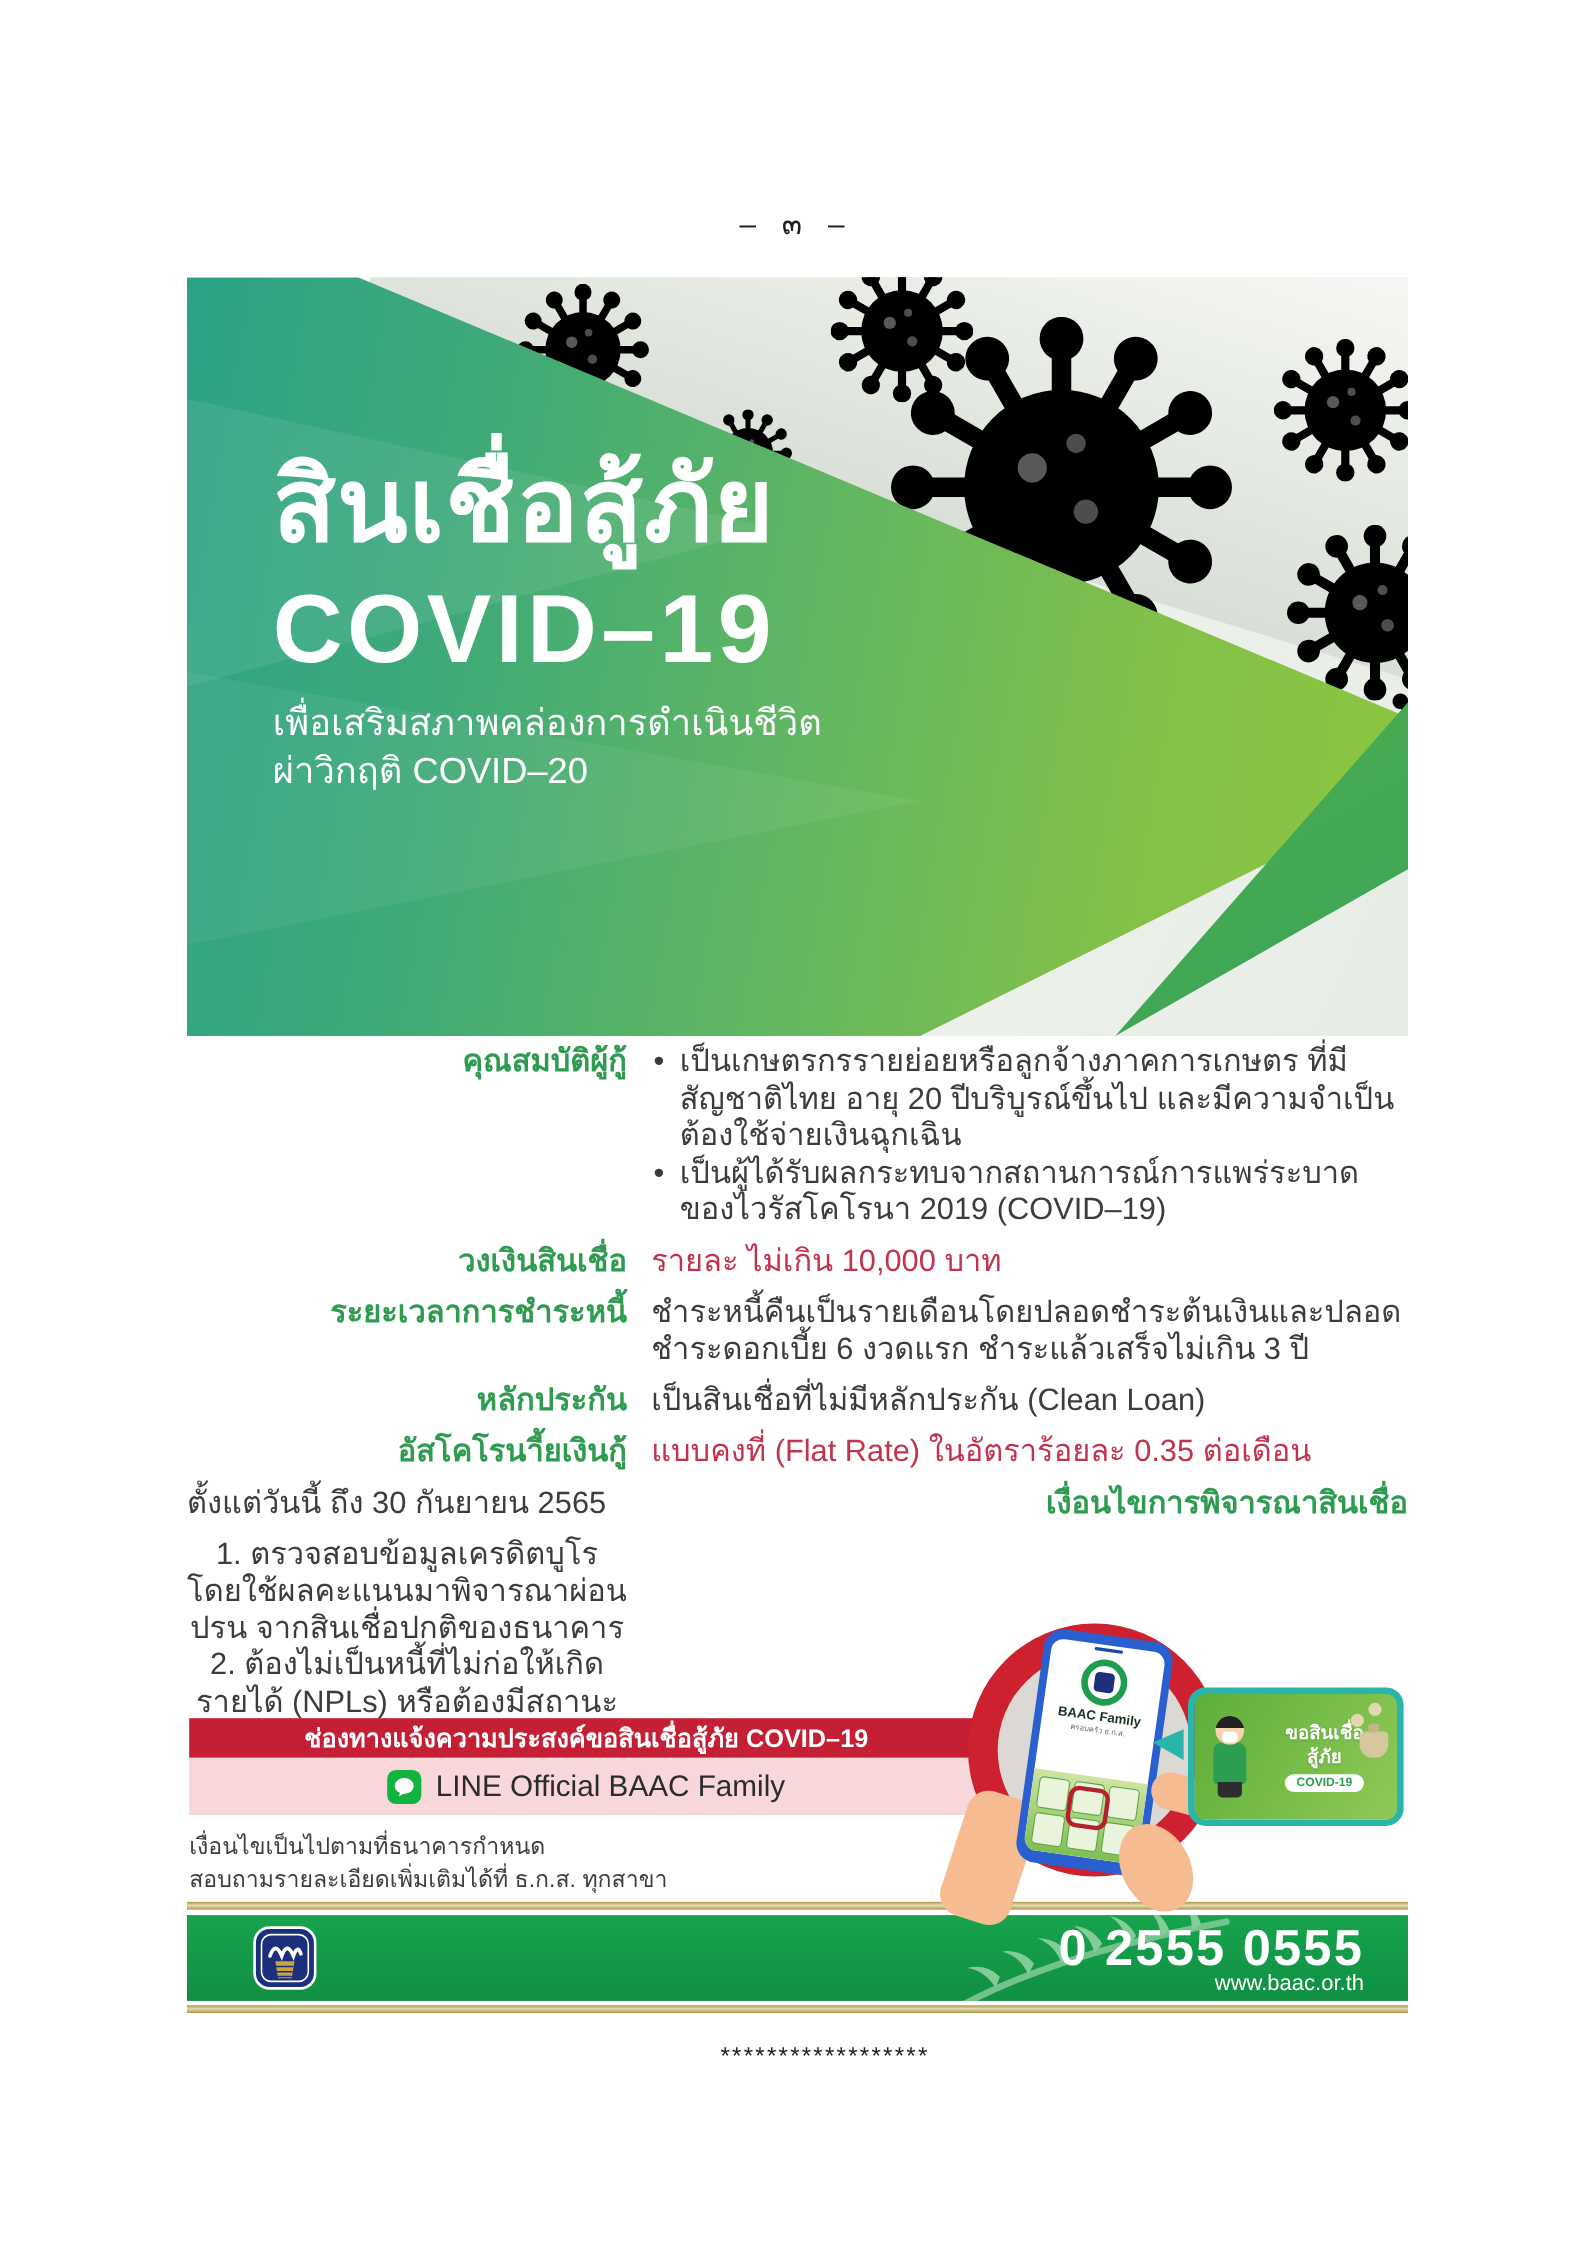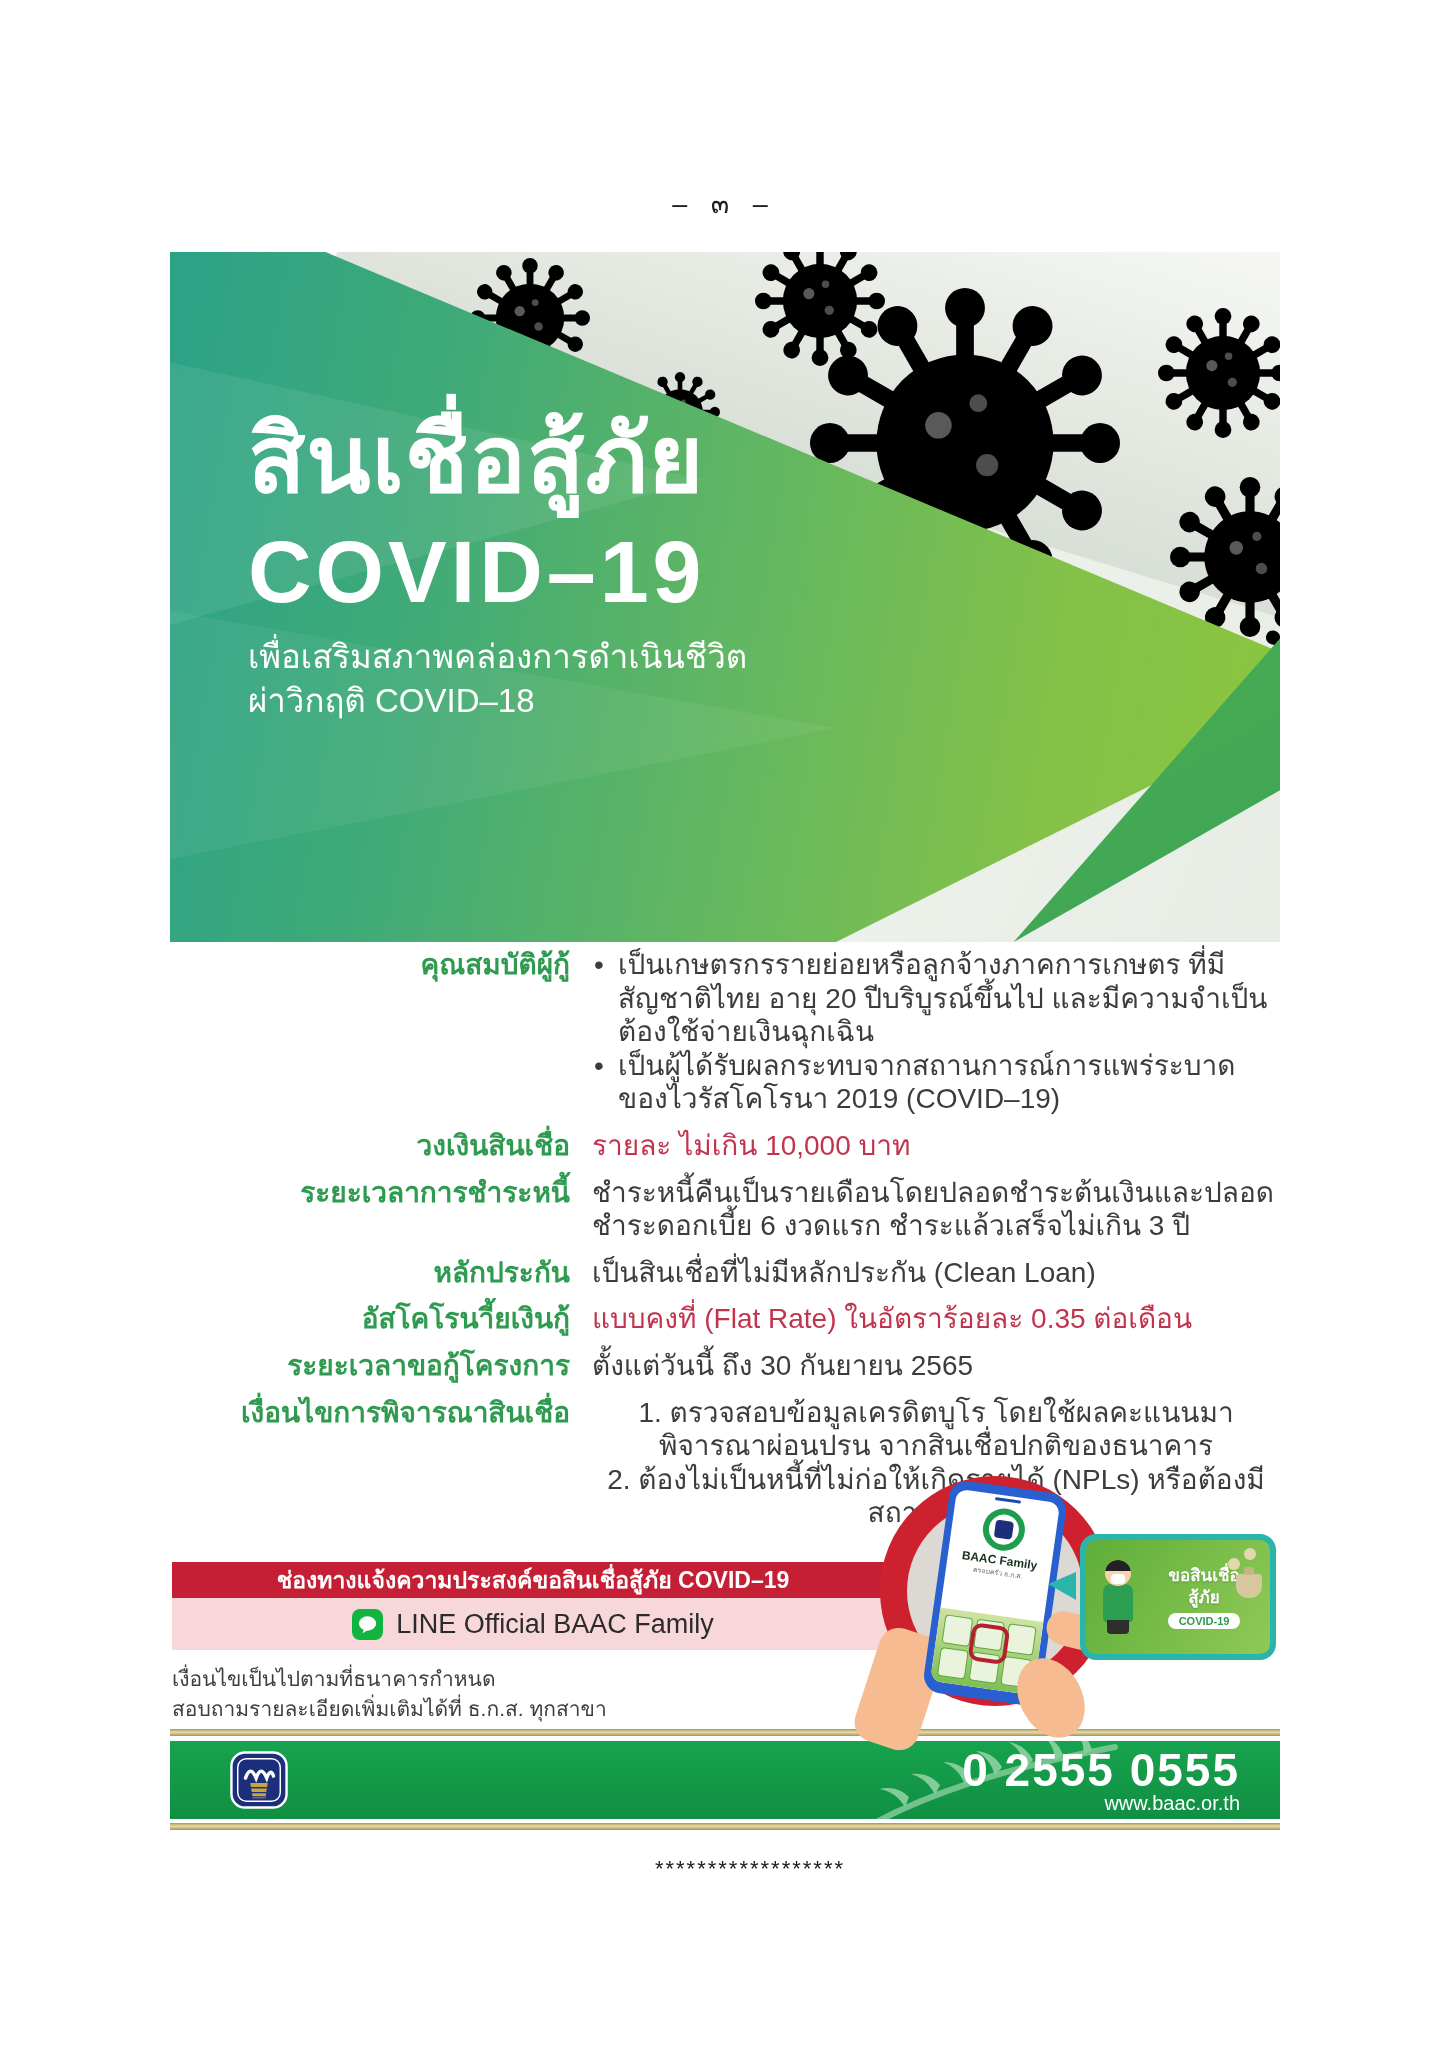--- a/index.html
+++ b/index.html
@@ -182,21 +182,21 @@
     <div class="green-main"></div>
     <div class="green-right"></div>
     <div class="facet-1"></div>
     <div class="facet-2"></div>
 
     <div class="banner-text">
       <div class="banner-title-thai">สินเชื่อสู้ภัย</div>
       <div class="banner-title-en">COVID–19</div>
       <div class="banner-sub">
         <div>เพื่อเสริมสภาพคล่องการดำเนินชีวิต</div>
-        <div>ผ่าวิกฤติ COVID–18</div>
+        <div>ผ่าวิกฤติ COVID–20</div>
       </div>
     </div>
   </div>
 
   <div class="details">
     <div class="d-label">คุณสมบัติผู้กู้</div>
     <div class="d-value">
       <ul class="bullet-list">
         <li>เป็นเกษตรกรรายย่อยหรือลูกจ้างภาคการเกษตร ที่มีสัญชาติไทย อายุ 20 ปีบริบูรณ์ขึ้นไป และมีความจำเป็นต้องใช้จ่ายเงินฉุกเฉิน</li>
         <li>เป็นผู้ได้รับผลกระทบจากสถานการณ์การแพร่ระบาดของไวรัสโคโรนา 2019 (COVID–19)</li>
@@ -208,21 +208,20 @@
 
     <div class="d-label">ระยะเวลาการชำระหนี้</div>
     <div class="d-value">ชำระหนี้คืนเป็นรายเดือนโดยปลอดชำระต้นเงินและปลอดชำระดอกเบี้ย 6 งวดแรก ชำระแล้วเสร็จไม่เกิน 3 ปี</div>
 
     <div class="d-label">หลักประกัน</div>
     <div class="d-value">เป็นสินเชื่อที่ไม่มีหลักประกัน (Clean Loan)</div>
 
     <div class="d-label">อัสโคโรนาี้ยเงินกู้</div>
     <div class="d-value red-value">แบบคงที่ (Flat Rate) ในอัตราร้อยละ 0.35 ต่อเดือน</div>
 
-    <div class="d-label">ระยะเวลาขอกู้โครงการ</div>
     <div class="d-value">ตั้งแต่วันนี้ ถึง 30 กันยายน 2565</div>
 
     <div class="d-label">เงื่อนไขการพิจารณาสินเชื่อ</div>
     <div class="d-value cond-list">
       <div>1. ตรวจสอบข้อมูลเครดิตบูโร โดยใช้ผลคะแนนมาพิจารณาผ่อนปรน จากสินเชื่อปกติของธนาคาร</div>
       <div>2. ต้องไม่เป็นหนี้ที่ไม่ก่อให้เกิดรายได้ (NPLs) หรือต้องมีสถานะปกติ</div>
     </div>
   </div>
 
   <div class="contact">

